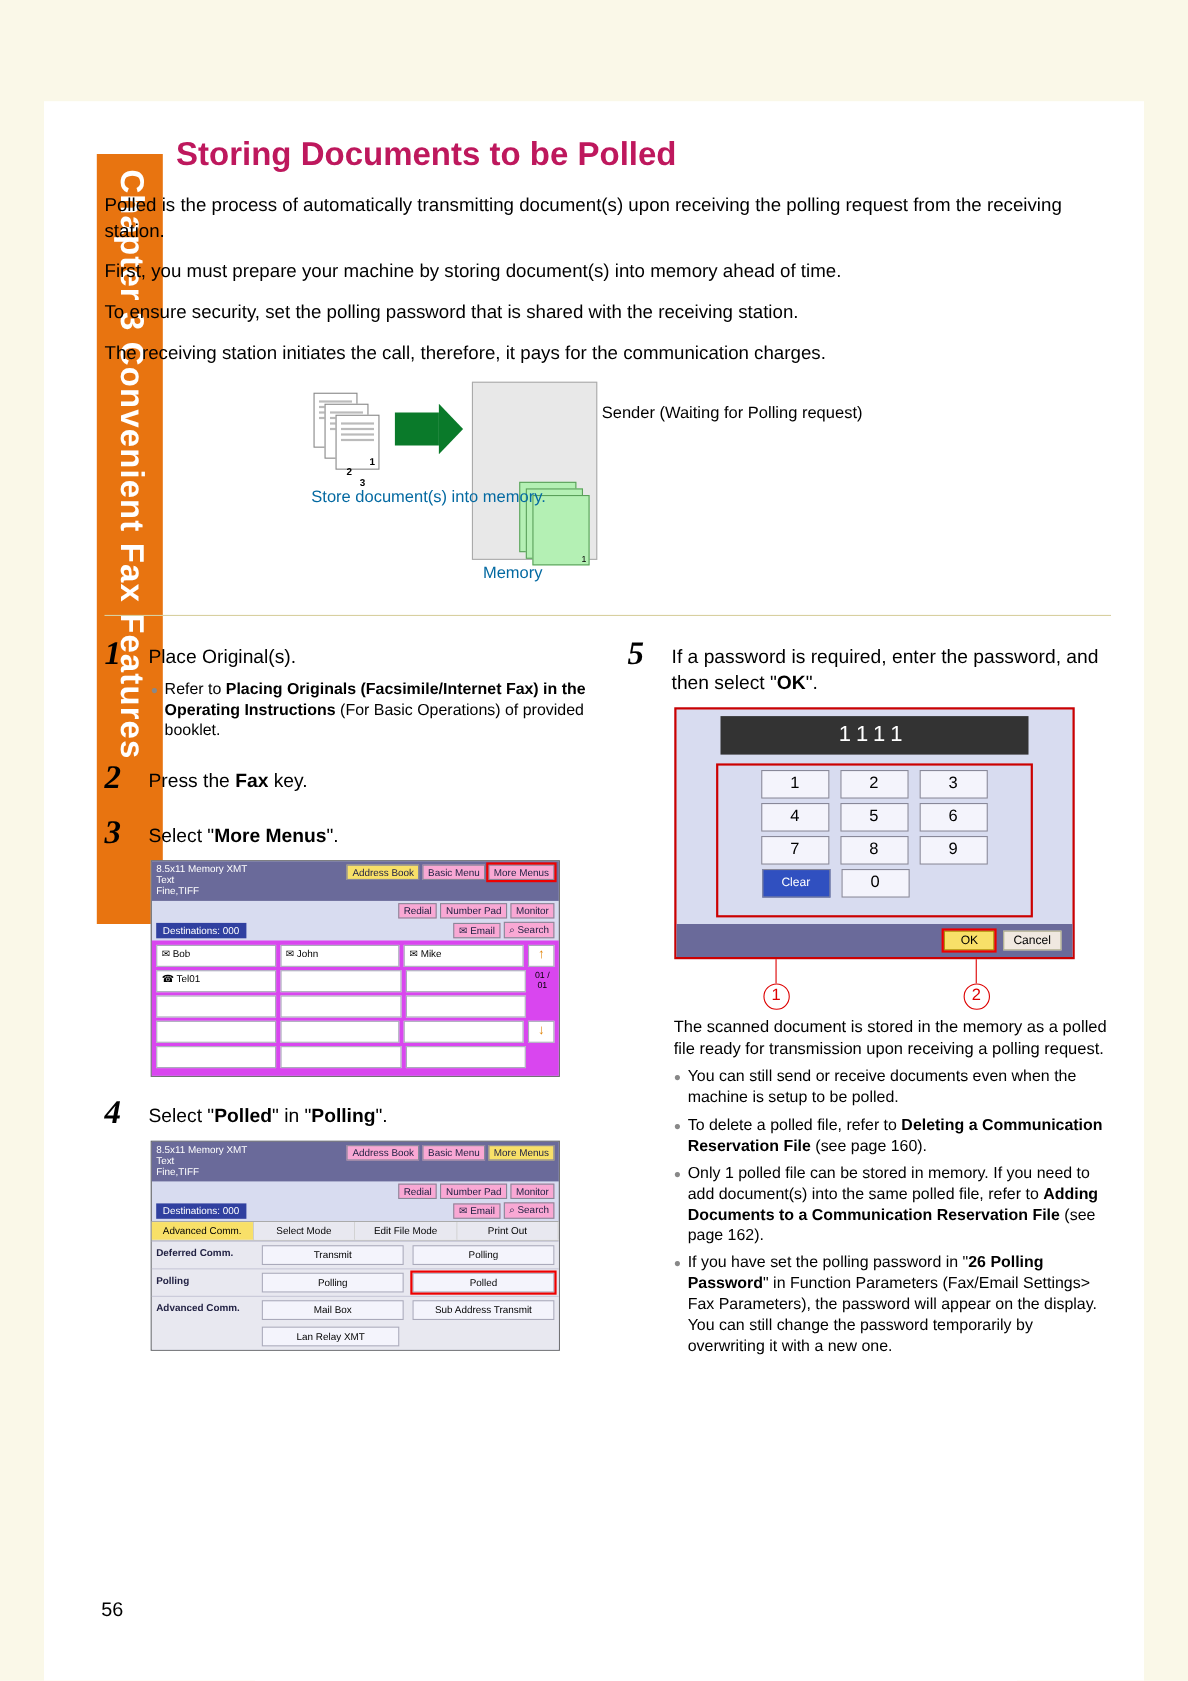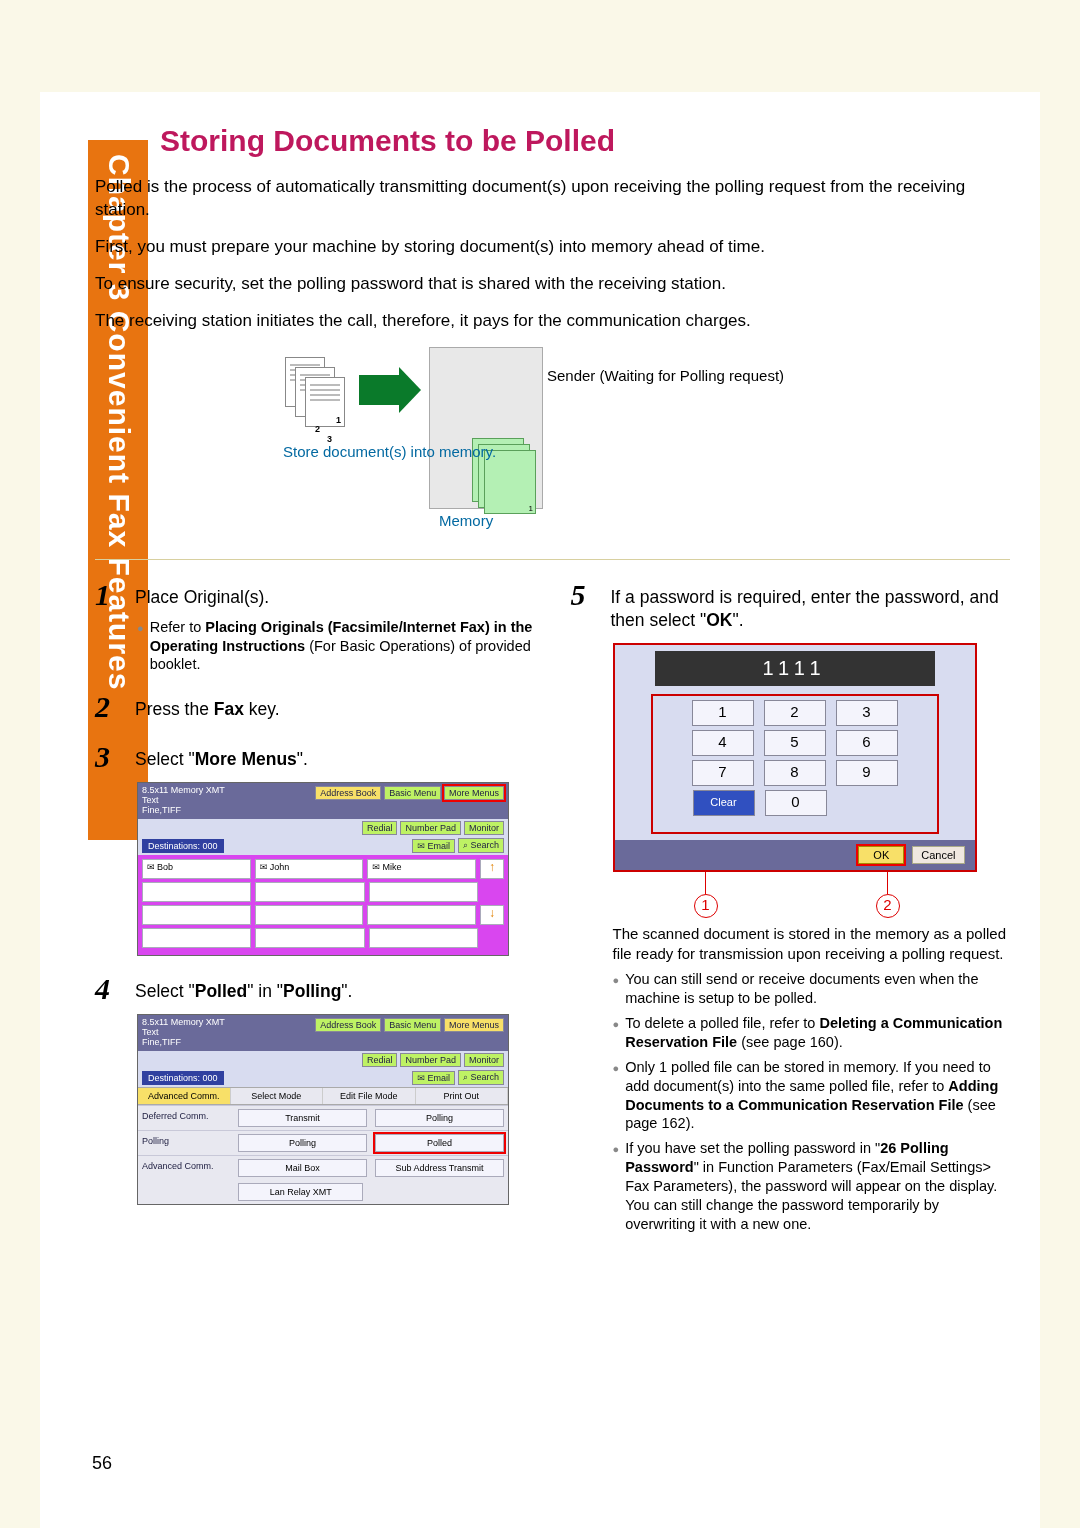--- a/index.html
+++ b/index.html
@@ -201,21 +201,21 @@
   }
   .screen-header {
     display: flex;
     background: #6a6a9a;
     color:#fff;
     padding: 3px 4px;
     gap: 4px;
   }
   .screen-info { flex:1; font-size:9px; line-height:1.1; }
   .ui-btn {
-    background: #bef264;
+    background: #f9a8d4;
     border: 1px solid #889;
     color:#224;
     padding: 1px 4px;
     font-size: 9px;
     text-align:center;
     display:inline-block;
   }
   .ui-btn.yellow { background:#f8e068; }
   .ui-btn.red-outline { outline: 2px solid #e00; }
   .screen-row {
@@ -277,20 +277,21 @@
     font-size:9px;
   }
   .adv-row {
     display:flex;
     border-top:1px solid #c8c8d8;
   }
   .adv-label {
     width:88px;
     padding:5px 4px;
     color:#224;
+    font-weight:bold;
   }
   .adv-btn {
     flex:1;
     background:#f4f4fc;
     border:1px solid #aab;
     margin:3px 4px;
     text-align:center;
     padding:3px 0;
   }
   .adv-btn.red-outline { outline:2px solid #e00; }
@@ -504,20 +505,26 @@
             <div style="flex:1"></div>
             <span class="ui-btn" style="margin-right:3px;">✉ <span>Email</span></span>
             <span class="ui-btn" style="margin-right:4px;">⌕ <span>Search</span></span>
           </div>
           <div class="list-area">
             <div class="list-row">
               <div class="list-btn">✉ <span>Bob</span></div>
               <div class="list-btn">✉ <span>John</span></div>
               <div class="list-btn">✉ <span>Mike</span></div>
               <div class="scroll-btn">↑</div>
+            </div>
+            <div class="list-row">
+              <div class="list-btn">☎ <span>Tel01</span></div>
+              <div class="list-btn"></div>
+                <div class="list-btn"></div>
+              <div style="width:22px;font-size:8px;text-align:center;">01 / 01</div>
             </div>
             <div class="list-row">
                 <div class="list-btn"></div>
                 <div class="list-btn"></div>
                 <div class="list-btn"></div>
                 <div style="width:22px;"></div>
               </div>
             <div class="list-row">
                 <div class="list-btn"></div>
                 <div class="list-btn"></div>

